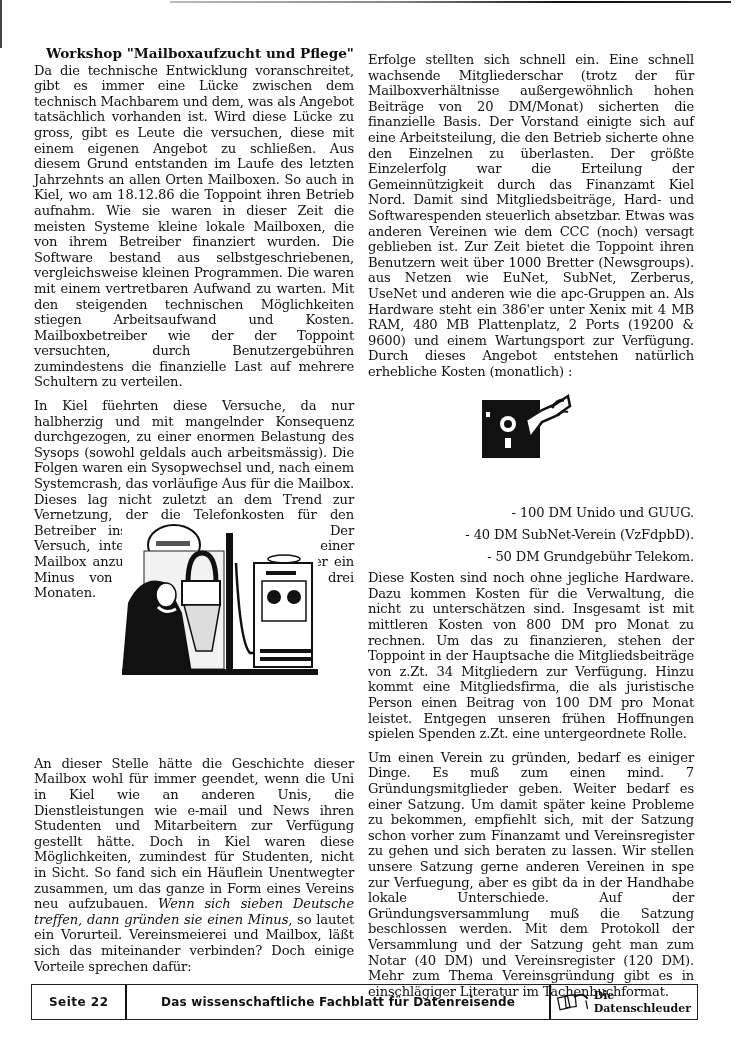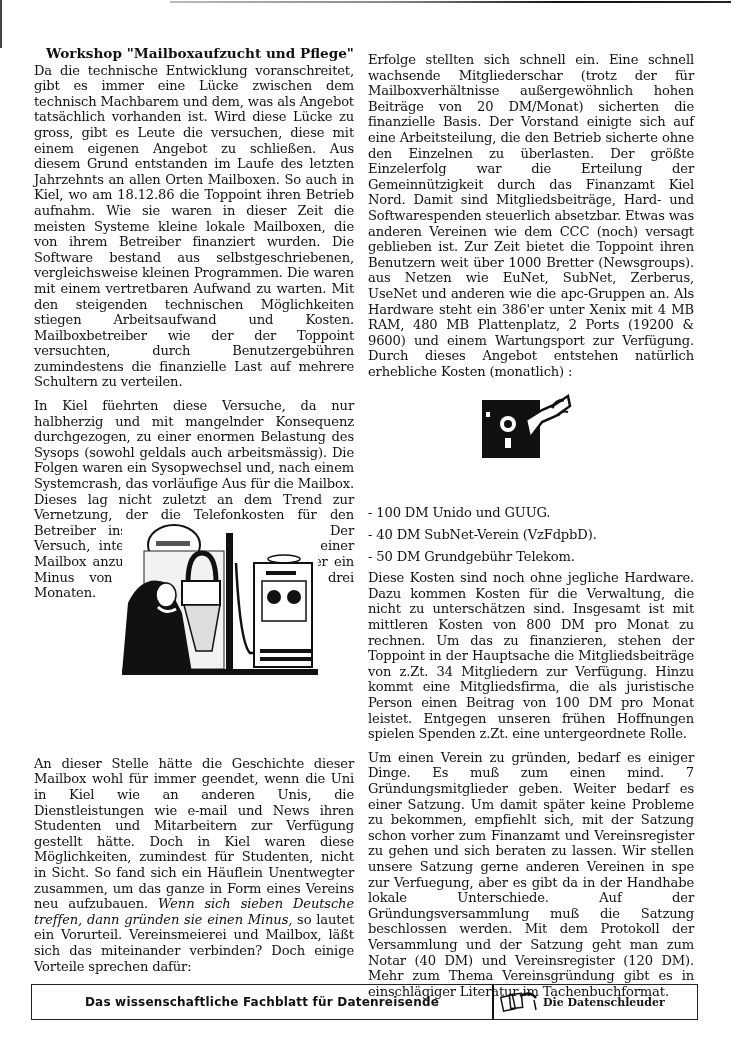--- a/index.html
+++ b/index.html
@@ -13,21 +13,21 @@
   .col-left { left: 34px; top: 46px; width: 320px; }
   .col-right { left: 368px; top: 52px; width: 326px; }
   .col p { margin: 0 0 8px 0; text-align: justify; }
   h1.title { font-family: "DejaVu Serif", serif; font-size: 13.6px; font-weight: bold;
              margin: 0 0 1px 12px; letter-spacing: 0; white-space: nowrap; }
   .it { font-style: italic; }
   .bullets { list-style: none; margin: 0; padding: 0; }
   .bullets li { margin: 0 0 6px 0; text-align: left; }
   .bullets li .dot { display: inline-block; width: 10px; }
   .costs { list-style: none; margin: 0 0 5px 0; padding: 0; }
-  .costs li { margin: 0 0 6px 0; text-align: left; white-space: nowrap; }
+  .costs li { margin: 0 0 6px 0; text-align: right; white-space: nowrap; }
   .cartoon { position: absolute; left: 122px; top: 523px; width: 196px; height: 152px; }
   .disk { position: absolute; left: 476px; top: 382px; width: 100px; height: 80px; }
   .footer { position: absolute; left: 31px; top: 984px; width: 667px; height: 36px;
             border: 1.5px solid #222; display: flex; font-family: "DejaVu Sans", sans-serif;
             font-weight: bold; font-size: 12px; box-sizing: border-box; }
   .footer .cell { display: flex; align-items: center; justify-content: center;
                   border-right: 2px solid #111; box-sizing: border-box; }
   .footer .page { width: 104px; letter-spacing: 0.5px; }
   .footer .tag { width: 462px; letter-spacing: 0.2px; }
   .footer .logo { flex: 1; border-right: none; font-family: "DejaVu Serif", serif;
@@ -98,20 +98,21 @@
   <rect x="10" y="30" width="4" height="5" fill="#fff"></rect>
   <circle cx="32" cy="42" r="8" fill="#fff"></circle>
   <circle cx="32" cy="42" r="4" fill="#111"></circle>
   <rect x="29" y="56" width="6" height="10" fill="#fff"></rect>
   <path d="M50 38 L66 28 L80 22 L92 14 L94 24 L80 34 L66 40 L54 56 Z" fill="#fff" stroke="#111" stroke-width="2.5"></path>
   <path d="M76 26 Q80 18 88 18" stroke="#111" stroke-width="3" fill="none"></path>
   <path d="M82 34 Q86 28 92 30" stroke="#111" stroke-width="2" fill="none"></path>
 </svg>
 
 <div class="footer">
+  <div class="cell page">Seite 22</div>
   <div class="cell tag">Das wissenschaftliche Fachblatt für Datenreisende</div>
   <div class="cell logo">
     <svg width="40" height="24" viewBox="0 0 40 24">
       <rect x="2" y="6" width="12" height="14" fill="none" stroke="#111" stroke-width="1.5" transform="rotate(-12 8 13)"></rect>
       <rect x="10" y="4" width="12" height="14" fill="none" stroke="#111" stroke-width="1.5" transform="rotate(-6 16 11)"></rect>
       <path d="M20 6 Q30 0 36 8" stroke="#111" stroke-width="2.5" fill="none"></path>
       <path d="M34 10 L36 20" stroke="#111" stroke-width="1.5"></path>
     </svg>
     <span>Die Datenschleuder</span>
   </div>

